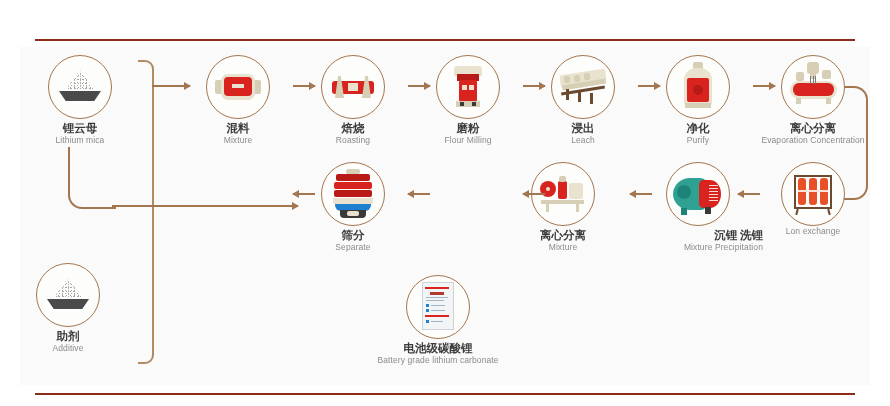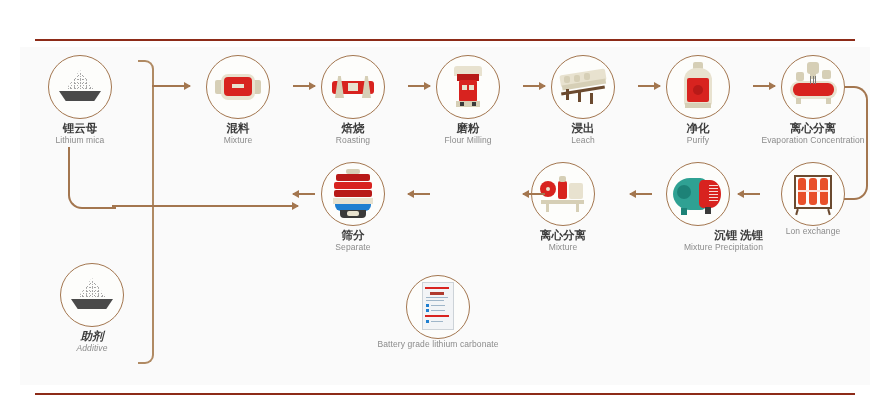--- a/index.html
+++ b/index.html
@@ -246,21 +246,21 @@
       <div class="art">
         <div class="p bowl-pile"></div>
         <div class="p bowl-base"></div>
       </div>
     </div>
     <div class="cn">锂云母</div>
     <div class="en">Lithium mica</div>
   </div>
 
 
-  <div class="node" style="left:24px; top:216px;font-style:italic;">
+  <div class="node" style="left:0; top:216px;">
     <div class="circle">
       <div class="art">
         <div class="p bowl-pile"></div>
         <div class="p bowl-base"></div>
       </div>
     </div>
     <div class="cn">助剂</div>
     <div class="en">Additive</div>
   </div>
 
@@ -450,18 +450,19 @@
         <div class="p" style="left:19px; top:24px; width:18px; height:1.2px; background:#9fb6c9;"></div>
         <div class="p blue" style="left:19px; top:28px; width:3px; height:3px;"></div>
         <div class="p" style="left:24px; top:29px; width:14px; height:1.2px; background:#9fb6c9;"></div>
         <div class="p blue" style="left:19px; top:33px; width:3px; height:3px;"></div>
         <div class="p" style="left:24px; top:34px; width:14px; height:1.2px; background:#9fb6c9;"></div>
         <div class="p red" style="left:18px; top:39px; width:24px; height:1.6px;"></div>
         <div class="p blue" style="left:19px; top:44px; width:3px; height:3px;"></div>
         <div class="p" style="left:24px; top:45px; width:12px; height:1.2px; background:#9fb6c9;"></div>
       </div>
     </div>
+    <div class="cn">电池级碳酸锂</div>
     <div class="en">Battery grade lithium carbonate</div>
   </div>
 
 </div>
 
 <div id="bottom-rule"></div>
 
 </body></html>

